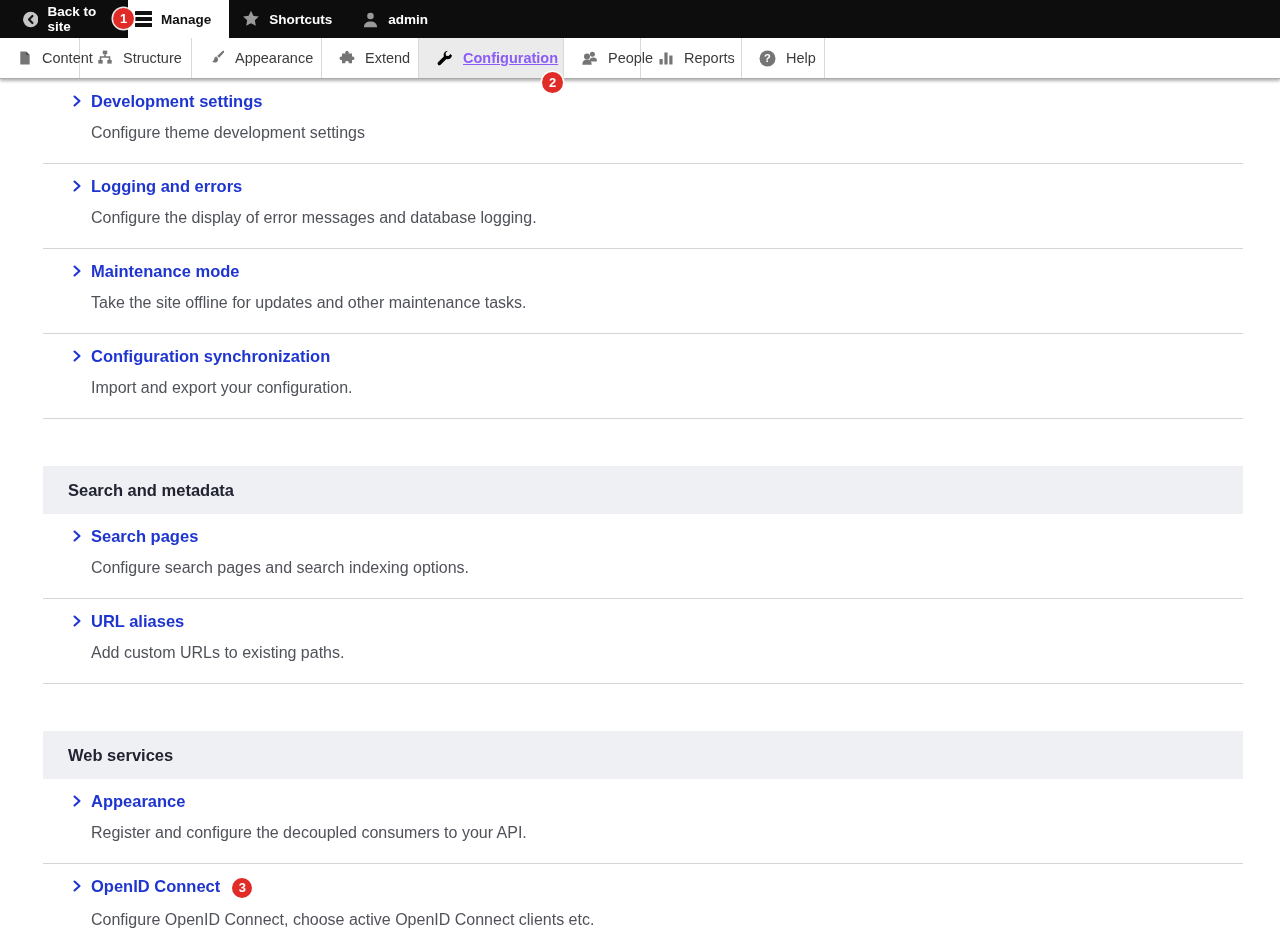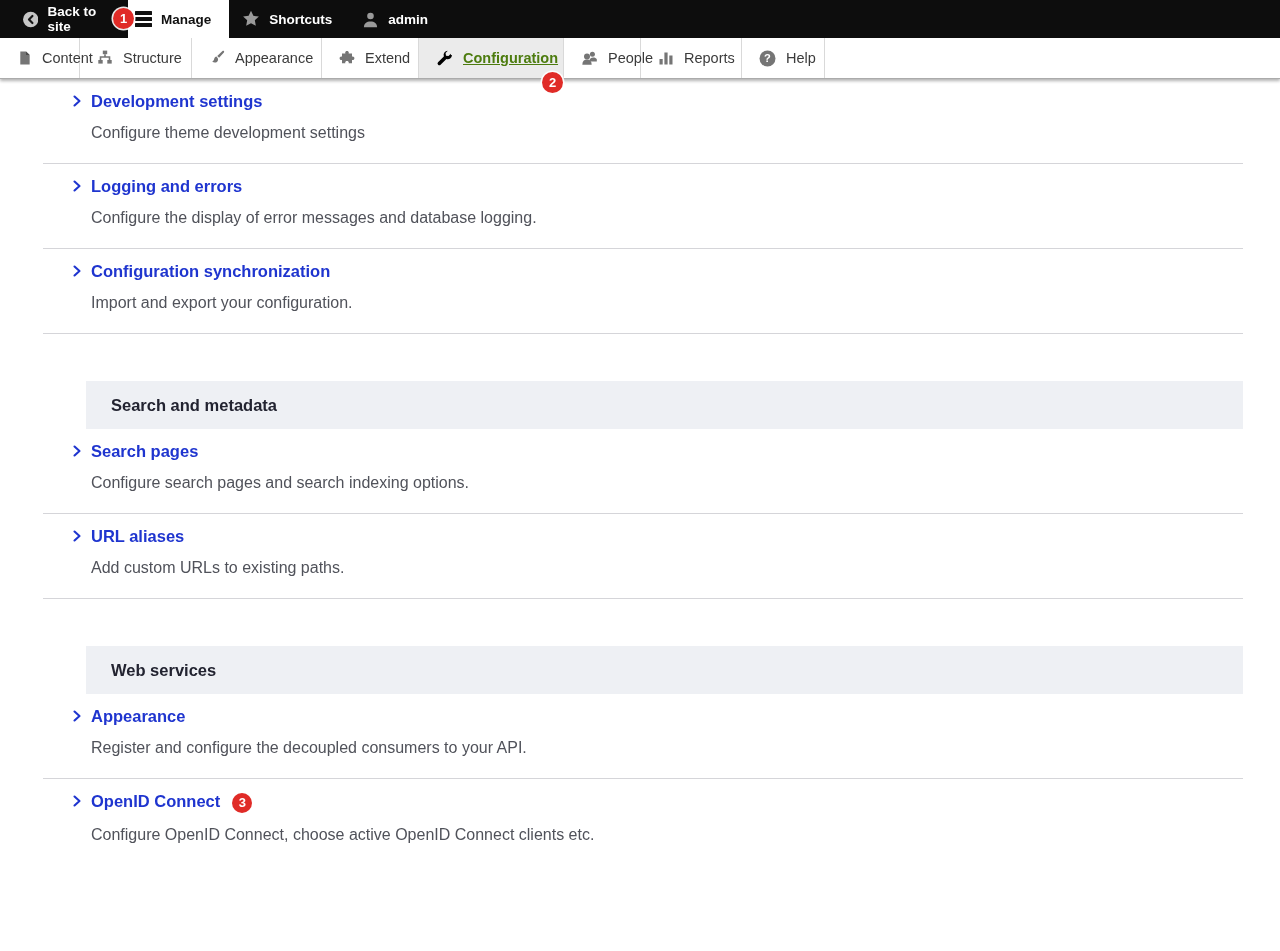--- a/index.html
+++ b/index.html
@@ -20,21 +20,21 @@
 
   
   .menu-toolbar { height:41px; background:#fff; display:flex; align-items:stretch;
     position:relative; z-index:9; box-shadow:0 2px 3px rgba(0,0,0,0.30);
     border-bottom:1px solid #ababab; }
   .tab { display:flex; align-items:center; gap:10px; padding-left:17px;
     border-right:1px solid #d9d9d9; font-size:14.5px; color:#3b3b3b; cursor:pointer; }
   .tab svg { fill:#757575; flex:none; }
   .tab .stroked { stroke:#757575; }
   .tab.active { background:#ebebeb; }
-  .tab.active .tab-label { font-weight:bold; text-decoration:underline; color:#4d7c0f; }
+  .tab.active .tab-label { font-weight:bold; text-decoration:underline; color:#8b5cf6; }
   .tab.active svg { fill:#000; }
 
   
   .mark { width:21px; height:21px; border-radius:50%; background:#e02b27; color:#fff;
     font-size:13px; font-weight:bold; display:flex; align-items:center;
     justify-content:center; box-shadow:0 0 0 1.5px rgba(255,255,255,0.9); }
   .mark-abs { position:absolute; z-index:30; }
   #mark1 { left:113px; top:8px; }
   #mark2 { left:542px; top:72px; }
   .mark-inline { display:inline-flex; margin-left:12px; vertical-align:middle;
@@ -44,21 +44,21 @@
   .main { padding:0 37px 0 43px; }
   .config-row { border-bottom:1px solid #d5d5d9; padding:12px 0 20px; }
   .config-row.last { border-bottom:none; }
   .row-title { display:inline-flex; align-items:center; gap:8px; margin-left:28px;
     color:#1f35cf; font-weight:bold; font-size:16.5px; line-height:20px;
     text-decoration:none; cursor:pointer; }
   .row-title svg { flex:none; stroke:#1f35cf; }
   .row-desc { margin:12px 0 0 48px; font-size:16px; line-height:20px; color:#50525a; }
   .section-header { height:48px; margin-top:47px; background:#eef0f4; display:flex;
     align-items:center; padding-left:25px; font-weight:bold; font-size:16.5px;
-    color:#222330;margin-left:43px; }
+    color:#222330; }
 </style>
 </head>
 <body>
 
 <div class="admin-toolbar">
   <div class="at-item at-back">
     <svg width="17" height="17" viewBox="0 0 17 17">
       <circle cx="8.5" cy="8.5" r="8.5" fill="#c6c6c6"></circle>
       <path d="M10.4 4.6 L6.6 8.5 L10.4 12.4" fill="none" stroke="#161616" stroke-width="2.4" stroke-linecap="round" stroke-linejoin="round"></path>
     </svg>
@@ -178,20 +178,29 @@
   <div class="config-row">
     <a class="row-title">
       <svg width="12" height="12" viewBox="0 0 12 12">
           <path d="M3.5 1.5 L8.5 6 L3.5 10.5" fill="none" stroke-width="2.1" stroke-linecap="round" stroke-linejoin="round"></path>
         </svg>
       <span>Logging and errors</span>
     </a>
     <div class="row-desc">Configure the display of error messages and database logging.</div>
   </div>
 
+  <div class="config-row">
+    <a class="row-title">
+      <svg width="12" height="12" viewBox="0 0 12 12">
+          <path d="M3.5 1.5 L8.5 6 L3.5 10.5" fill="none" stroke-width="2.1" stroke-linecap="round" stroke-linejoin="round"></path>
+        </svg>
+      <span>Maintenance mode</span>
+    </a>
+    <div class="row-desc">Take the site offline for updates and other maintenance tasks.</div>
+  </div>
 
   <div class="config-row">
     <a class="row-title">
       <svg width="12" height="12" viewBox="0 0 12 12">
           <path d="M3.5 1.5 L8.5 6 L3.5 10.5" fill="none" stroke-width="2.1" stroke-linecap="round" stroke-linejoin="round"></path>
         </svg>
       <span>Configuration synchronization</span>
     </a>
     <div class="row-desc">Import and export your configuration.</div>
   </div>

